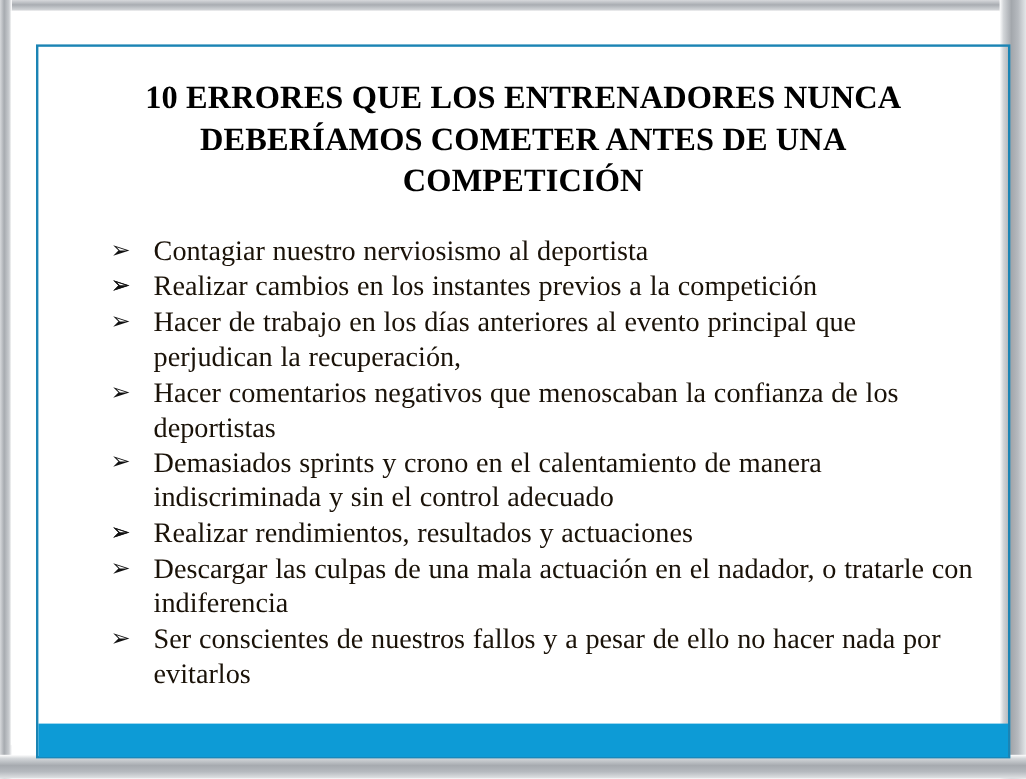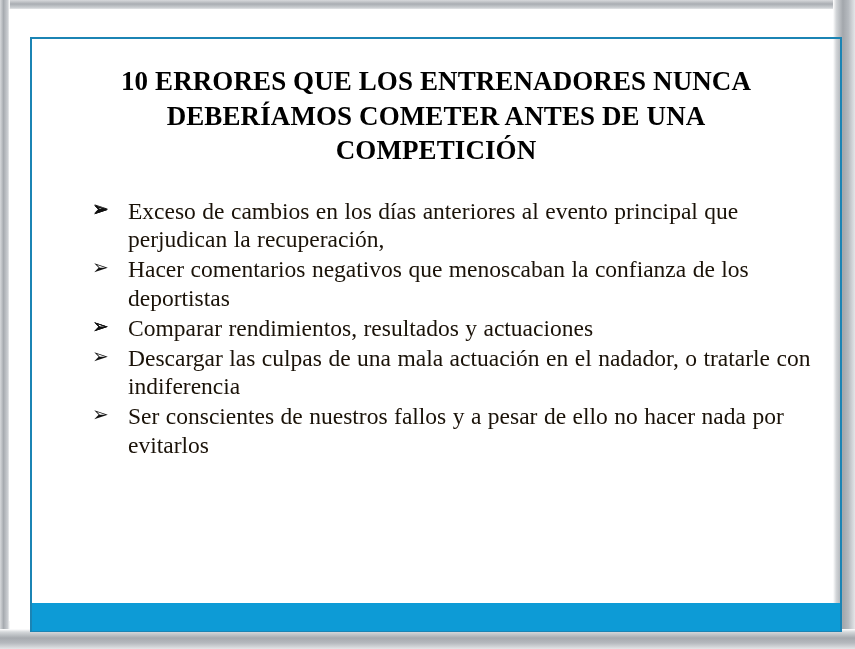--- a/index.html
+++ b/index.html
@@ -141,51 +141,54 @@
     <div class="blue-rule"></div>
 
     <div class="content">
 
       <h1 class="slide-title">10 ERRORES QUE  LOS ENTRENADORES NUNCA DEBERÍAMOS COMETER ANTES DE UNA COMPETICIÓN</h1>
 
       <ul class="bullet-list">
 
         <li class="bullet-item">
           <span class="bullet-marker">➢</span>
-        </li>
-
-        <li class="bullet-item">
-          <span class="bullet-marker">➢</span>
-        </li>
-
-        <li class="bullet-item">
-          <span class="bullet-marker">➢</span>
-        </li>
-
-        <li class="bullet-item">
-          <span class="bullet-marker">➢</span>
-          <span>Exceso de cambios en los días anteriores al evento principal que perjudican la recuperación,</span>
+          <span>Contagiar nuestro nerviosismo al deportista</span>
+        </li>
+
+        <li class="bullet-item">
+          <span class="bullet-marker">➢</span>
+        </li>
+
+        <li class="bullet-item">
+          <span class="bullet-marker">➢</span>
+          <span>Realizar cambios en los instantes previos a la competición</span>
+        </li>
+
+        <li class="bullet-item">
+          <span class="bullet-marker">➢</span>
+          <span>Hacer de trabajo en los días anteriores al evento principal que perjudican la recuperación,</span>
         </li>
 
         <li class="bullet-item">
           <span class="bullet-marker">➢</span>
           <span>Hacer comentarios negativos que menoscaban la confianza de los deportistas</span>
         </li>
 
         <li class="bullet-item">
           <span class="bullet-marker">➢</span>
-        </li>
-
-        <li class="bullet-item">
-          <span class="bullet-marker">➢</span>
-        </li>
-
-        <li class="bullet-item">
-          <span class="bullet-marker">➢</span>
-          <span>Comparar rendimientos, resultados y actuaciones</span>
+          <span>Demasiados sprints y crono en el calentamiento de manera indiscriminada y sin el control adecuado</span>
+        </li>
+
+        <li class="bullet-item">
+          <span class="bullet-marker">➢</span>
+        </li>
+
+        <li class="bullet-item">
+          <span class="bullet-marker">➢</span>
+          <span>Realizar rendimientos, resultados y actuaciones</span>
         </li>
 
         <li class="bullet-item">
           <span class="bullet-marker">➢</span>
           <span>Descargar las culpas de una mala actuación en el nadador, o tratarle con indiferencia</span>
         </li>
 
         <li class="bullet-item">
           <span class="bullet-marker">➢</span>
           <span>Ser conscientes de nuestros fallos y a pesar de ello no hacer nada por evitarlos</span>

